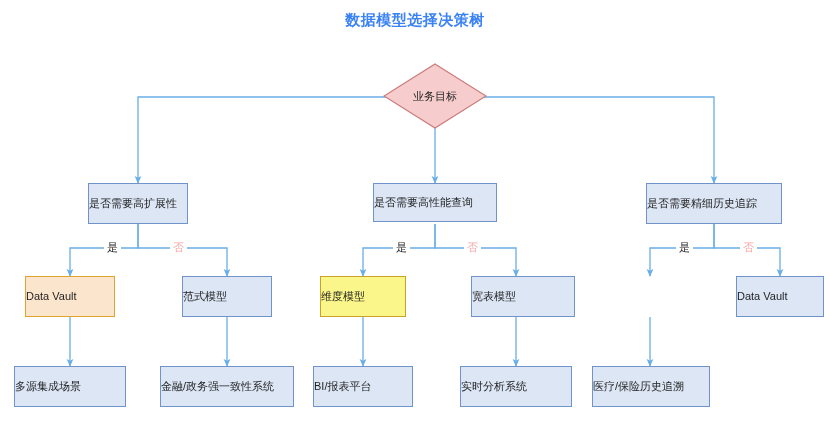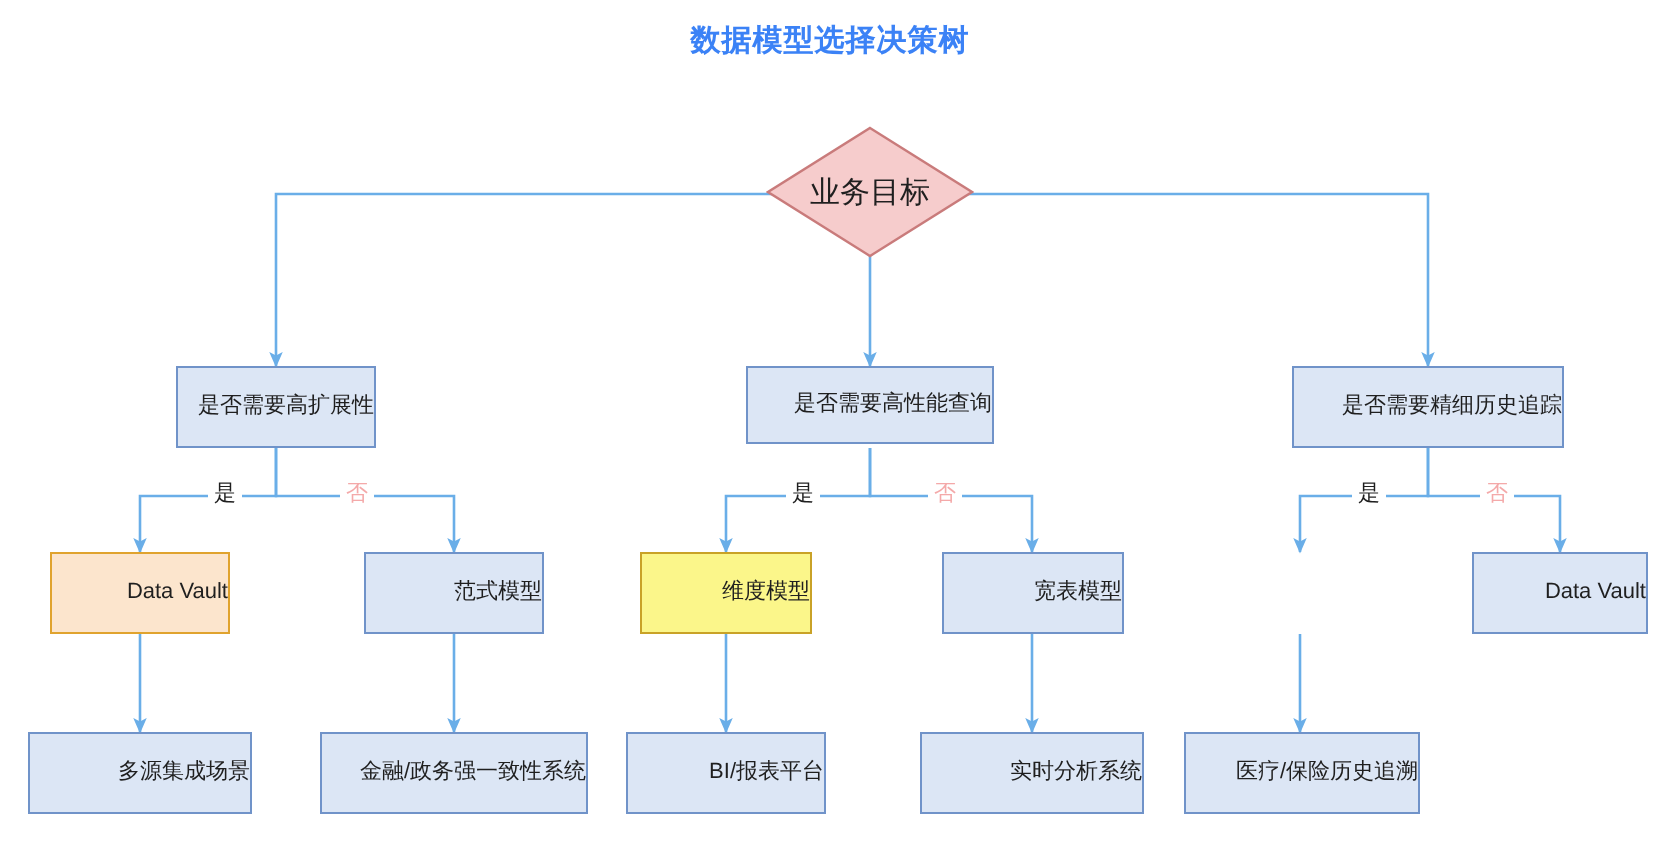--- a/index.html
+++ b/index.html
@@ -34,21 +34,21 @@
     font-size: 15px;
     font-weight: bold;
     color: #3b82f6;
     letter-spacing: 0.5px;
   }
   .node {
     position: absolute;
     box-sizing: border-box;
     display: flex;
     align-items: center;
-    justify-content: flex-end;
+    justify-content: flex-start;
     font-size: 11px;
     color: #1f1f1f;
     text-align: center;
     line-height: 1.2;
     white-space: nowrap;
   }
   .node.box {
     border-style: solid;
     border-width: 1px;
   }
@@ -64,21 +64,21 @@
   }
   .diamond-label {
     position: absolute;
     left: 0;
     top: 0;
     width: 100%;
     height: 100%;
     display: flex;
     align-items: center;
     justify-content: center;
-    font-size: 15px;
+    font-size: 11px;
     color: #1f1f1f;
     white-space: nowrap;
   }
   .edge-label {
     position: absolute;
     font-size: 11px;
     background: #ffffff;
     padding: 0 3px;
     white-space: nowrap;
     line-height: 14px;
@@ -155,21 +155,21 @@
   </div>
 
   <div class="node box" style="left:182px; top:276px; width:90px; height:41px; background:#dce6f5; border-color:#7093c9;">
     <span>范式模型</span>
   </div>
 
   <div class="node box" style="left:320px; top:276px; width:86px; height:41px; background:#fbf68a; border-color:#c9a227;">
     <span>维度模型</span>
   </div>
 
-  <div class="node box" style="left:471px; top:276px; width:91px; height:41px; background:#dce6f5; border-color:#7093c9;">
+  <div class="node box" style="left:471px; top:276px; width:104px; height:41px; background:#dce6f5; border-color:#7093c9;">
     <span>宽表模型</span>
   </div>
 
 
   <div class="node box" style="left:736px; top:276px; width:88px; height:41px; background:#dce6f5; border-color:#7093c9;">
     <span>Data Vault</span>
   </div>
 
   <div class="node box" style="left:14px; top:366px; width:112px; height:41px; background:#dce6f5; border-color:#7093c9;">
     <span>多源集成场景</span>

